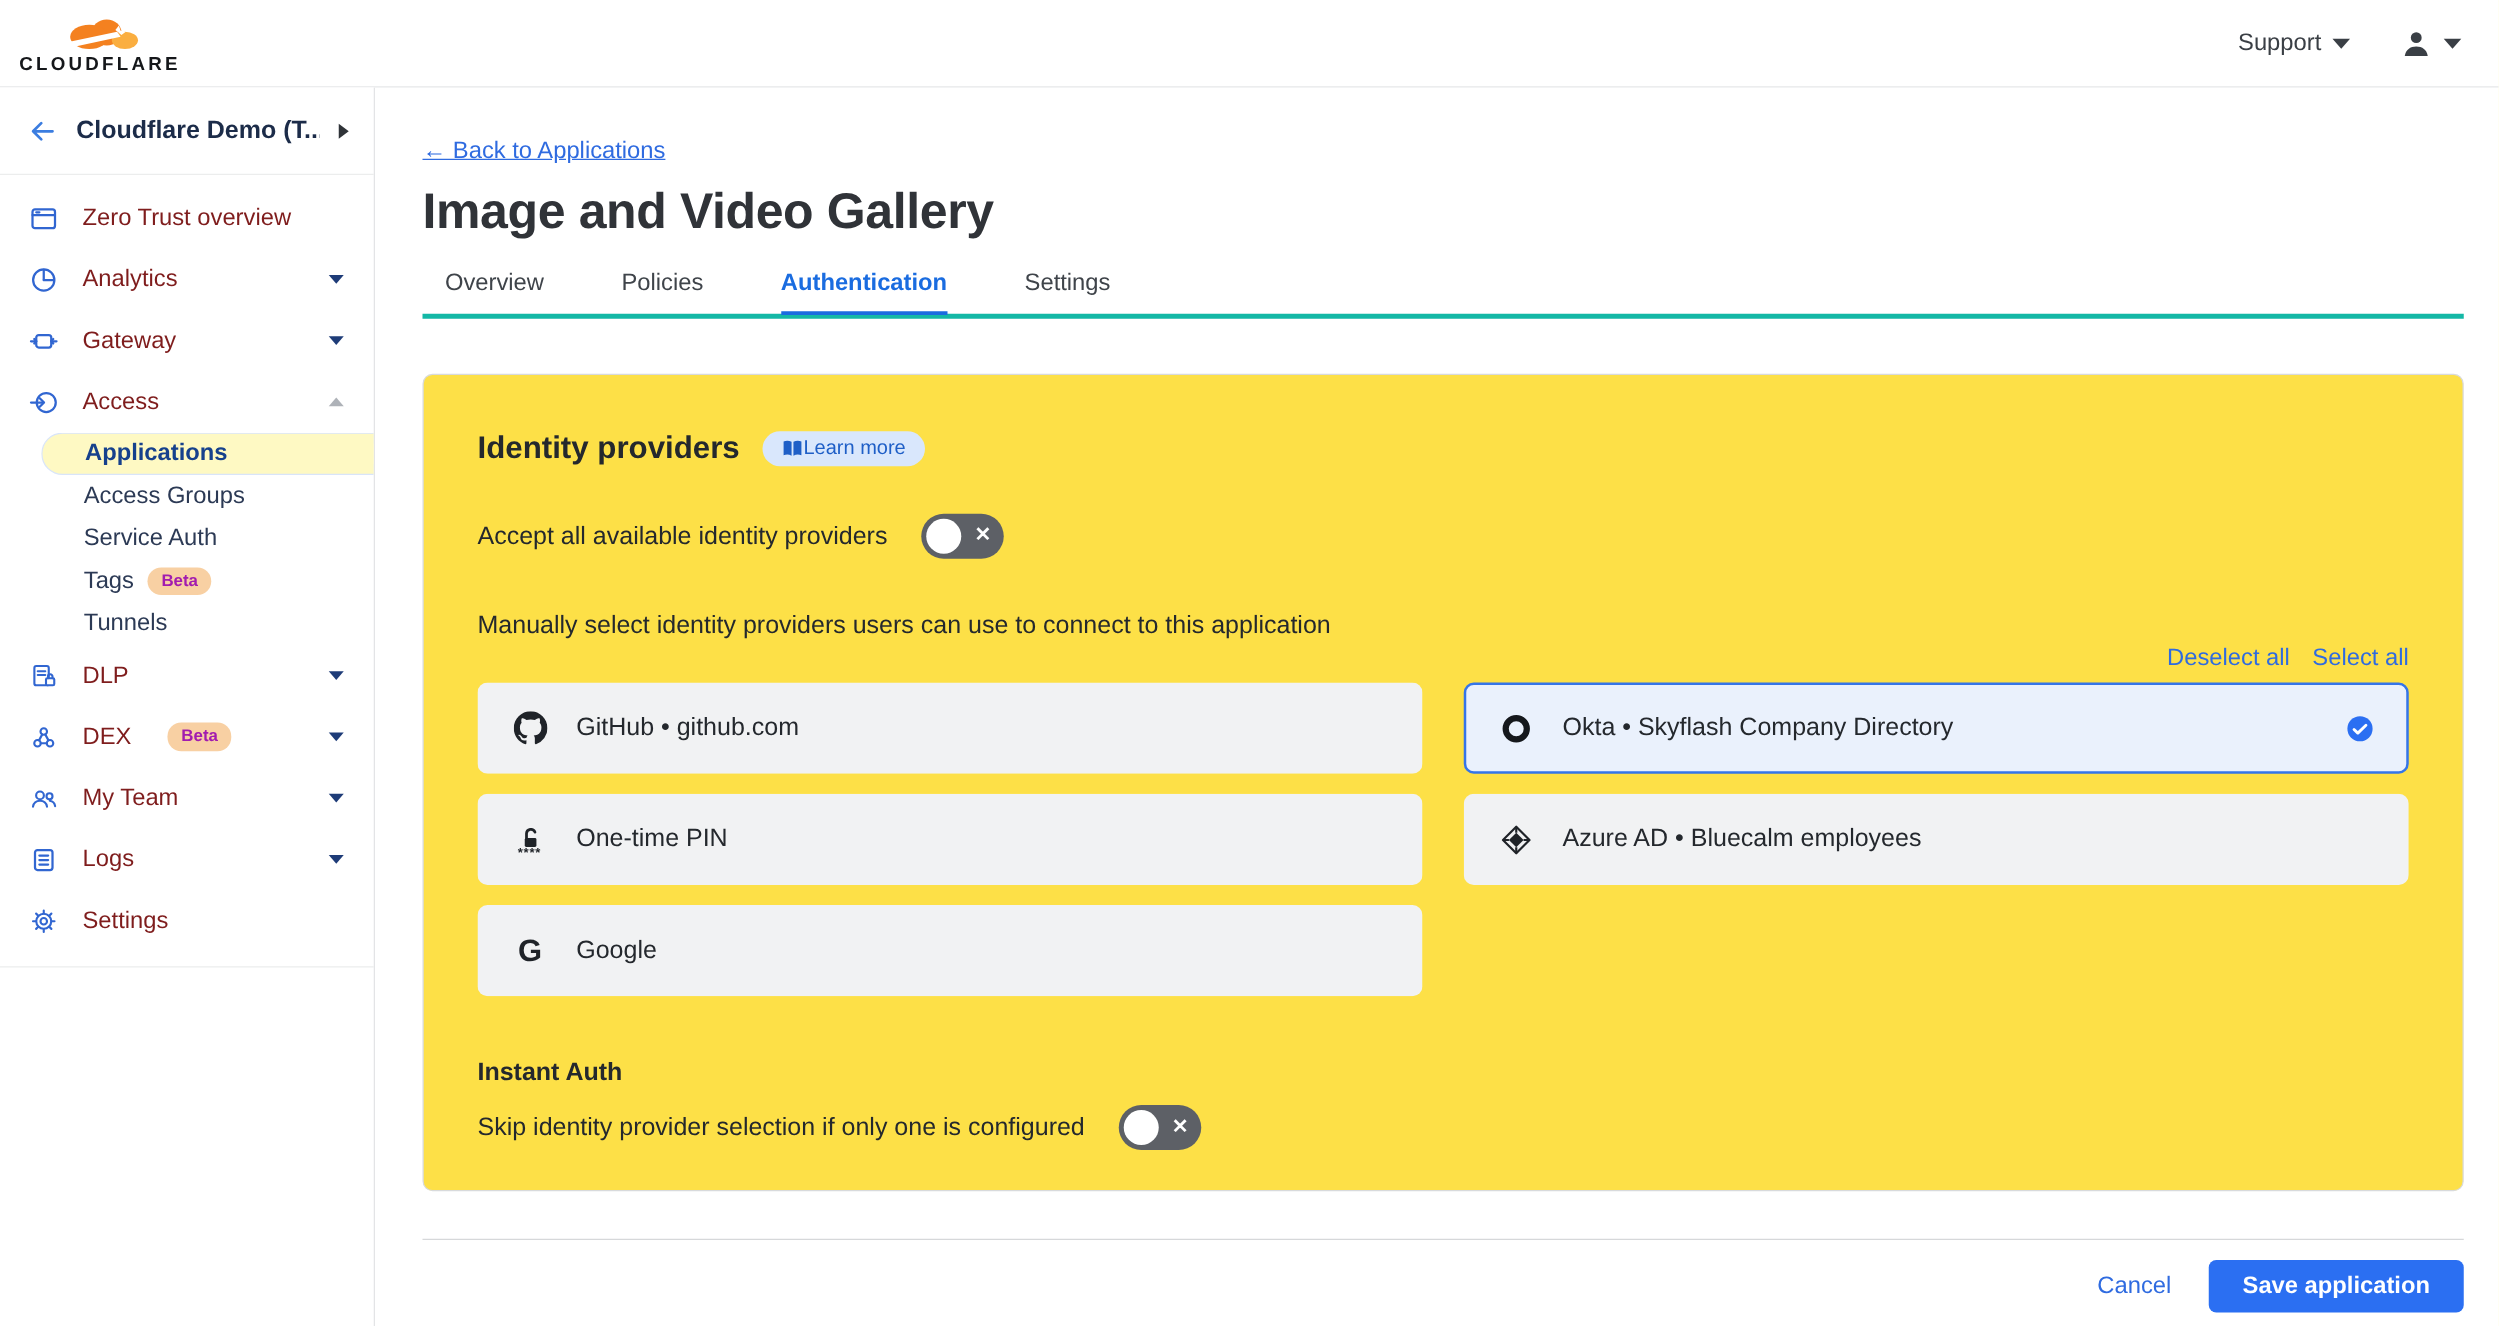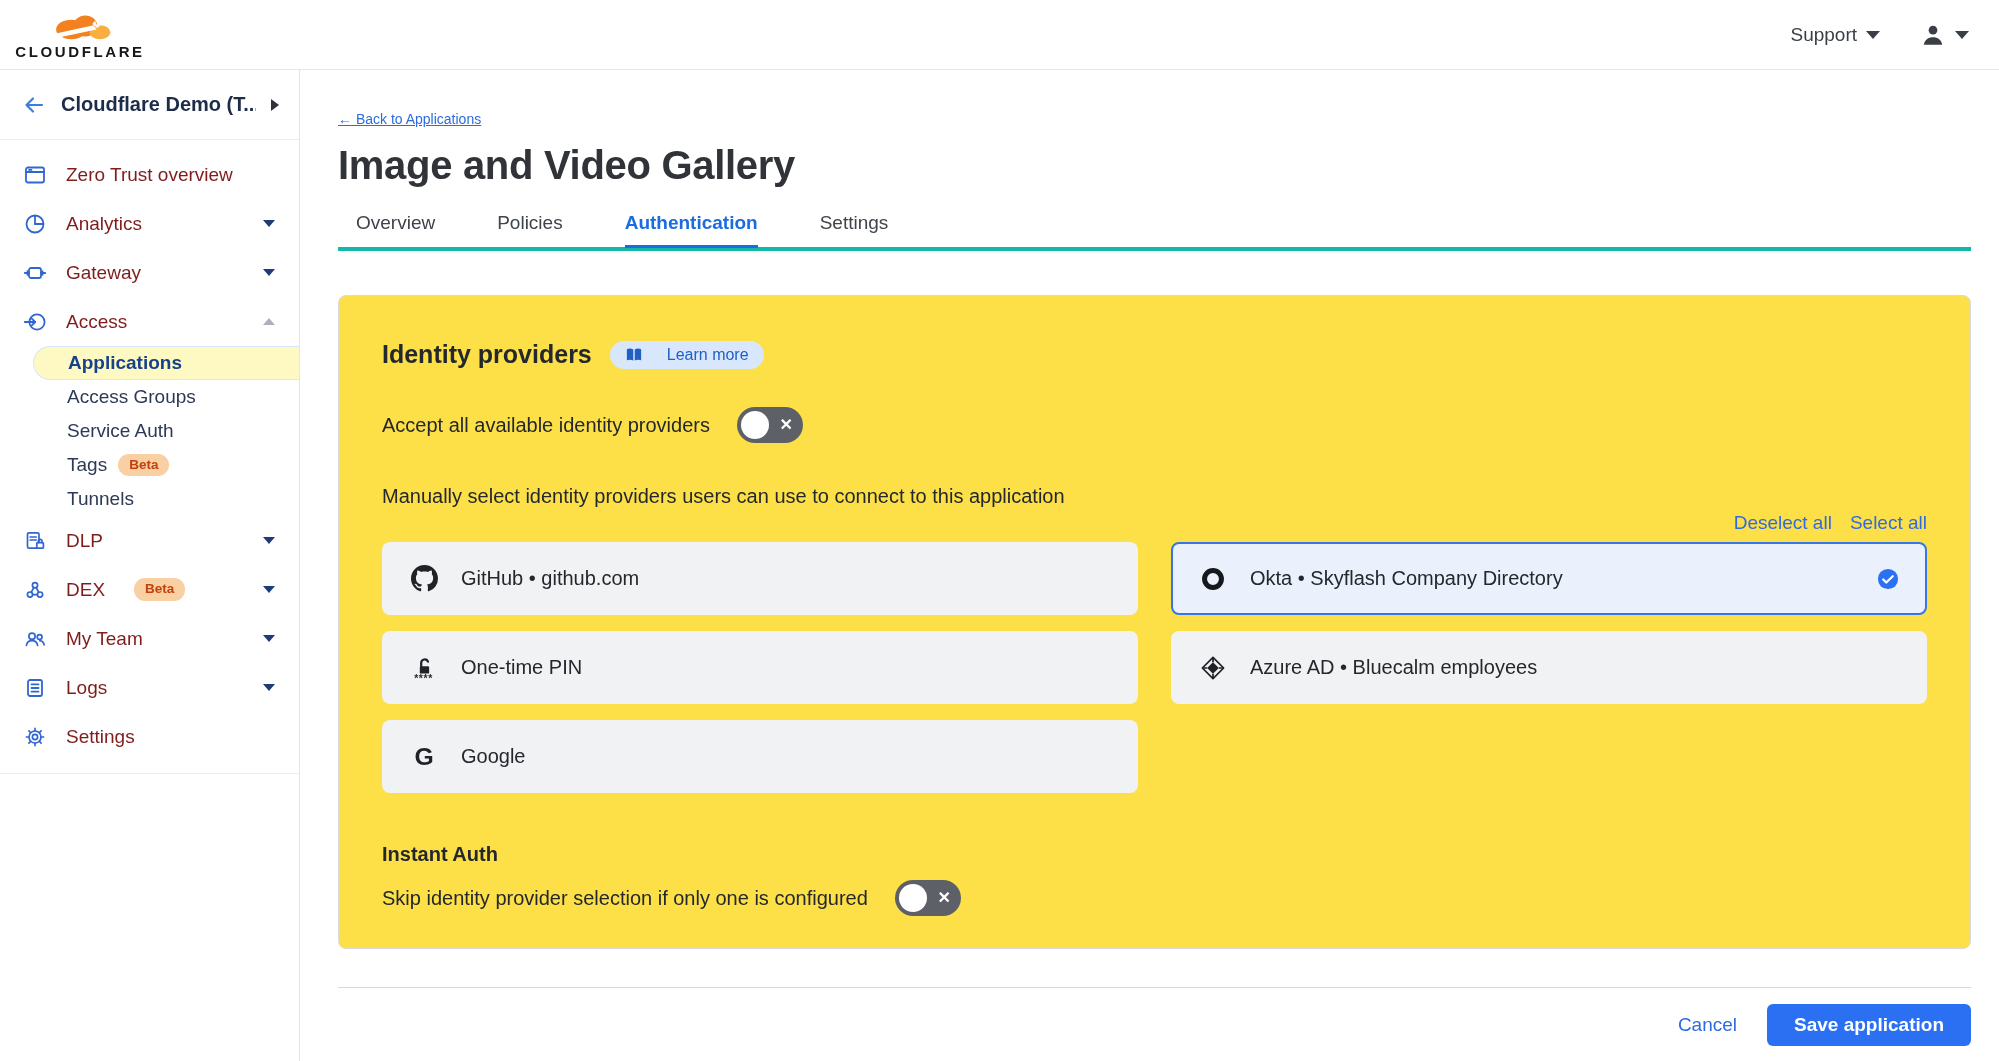--- a/index.html
+++ b/index.html
@@ -25,36 +25,36 @@
   .tri-right { width:0; height:0; border-top:6px solid transparent; border-bottom:6px solid transparent; border-left:8px solid #2f3338; }
   .nav { padding-top:10px; }
   .nav-item { height:49px; display:flex; align-items:center; gap:18px; padding:0 24px 0 22px; cursor:pointer; }
   .nav-icon { width:26px; height:26px; flex:none; display:flex; align-items:center; justify-content:center; }
   .nav-label { font-size:19px; color:#7f1d1d; }
   .caret { margin-left:auto; }
   .tri-down-navy { width:0; height:0; border-left:6px solid transparent; border-right:6px solid transparent; border-top:7px solid #1e3c78; }
   .tri-up-gray { width:0; height:0; border-left:6px solid transparent; border-right:6px solid transparent; border-bottom:7px solid #aeb2b8; }
   .sub-item { height:34px; display:flex; align-items:center; padding-left:67px; font-size:19px; color:#2c3a55; cursor:pointer; }
   .sub-item.selected { margin-left:33px; padding-left:34px; background:#fef9c3; border:1px solid #d9e5f9; border-right:none; border-radius:17px 0 0 17px; font-weight:700; color:#16418c; }
-  .beta { margin-left:11px; background:#f8d0a3; color:#c2410c; font-size:13.5px; font-weight:600; padding:3px 11px; border-radius:11px; line-height:1.2; }
+  .beta { margin-left:11px; background:#f8d0a3; color:#a21caf; font-size:13.5px; font-weight:600; padding:3px 11px; border-radius:11px; line-height:1.2; }
   .nav-end { margin:12px 0 0 0; border-top:1px solid #eceded; }
 
   
   .main { flex:1; padding:40px 28px 0 38px; }
-  .back-link { font-size:14px; color:#2f6be0; text-decoration:underline; cursor:pointer; display:inline-block; }
+  .back-link { font-size:19px; color:#2f6be0; text-decoration:underline; cursor:pointer; display:inline-block; }
   .page-title { font-size:40px; line-height:46px; font-weight:700; color:#303338; margin-top:14px; letter-spacing:-0.3px; }
   .tabs { display:flex; gap:62px; padding-left:18px; margin-top:24px; border-bottom:4px solid #14b8a6; width:1633px; }
   .tab { font-size:19px; color:#3f444a; font-weight:500; padding-bottom:11px; border-bottom:3px solid transparent; margin-bottom:-1px; cursor:pointer; }
   .tab.active { color:#1a6ce0; font-weight:600; border-bottom-color:#1a6ce0; }
 
   
   .card { margin-top:44px; width:1633px; height:654px; border:1px solid #d8dadc; border-radius:8px; padding:44px 43px 0 43px; background:#fde047; }
   .card-head { display:flex; align-items:center; gap:18px; }
   .card-title { font-size:25px; font-weight:700; color:#24282d; }
-  .learn-more { display:flex; align-items:center; gap:24px; background:#d9e7fc; color:#1f5fc7; border-radius:15px; padding:5px 15px; font-size:16px; cursor:pointer; }
+  .learn-more { display:flex; align-items:center; gap:0; background:#d9e7fc; color:#1f5fc7; border-radius:15px; padding:5px 15px; font-size:16px; cursor:pointer; }
   .toggle-row { display:flex; align-items:center; gap:27px; font-size:20px; color:#24282d; }
   .row-accept { margin-top:38px; }
   .toggle { width:66px; height:36px; border-radius:18px; background:#5d6066; position:relative; flex:none; cursor:pointer; }
   .toggle .knob { position:absolute; left:4px; top:4px; width:28px; height:28px; border-radius:50%; background:#fff; }
   .toggle .xg { position:absolute; right:10px; top:50%; transform:translateY(-50%); color:#fff; font-size:16px; font-weight:700; line-height:1; }
   .manual-text { margin-top:42px; font-size:20px; color:#24282d; }
   .select-links { display:flex; justify-content:flex-end; gap:18px; font-size:19px; margin-top:4px; }
   .select-links span { color:#2f6be0; cursor:pointer; }
   .grid { margin-top:8px; display:grid; grid-template-columns:1fr 1fr; column-gap:33px; row-gap:16px; }
   .provider { height:73px; background:#f1f2f3; border:2px solid transparent; border-radius:8px; display:flex; align-items:center; gap:23px; padding:0 26px; font-size:20px; color:#24282d; cursor:pointer; }

